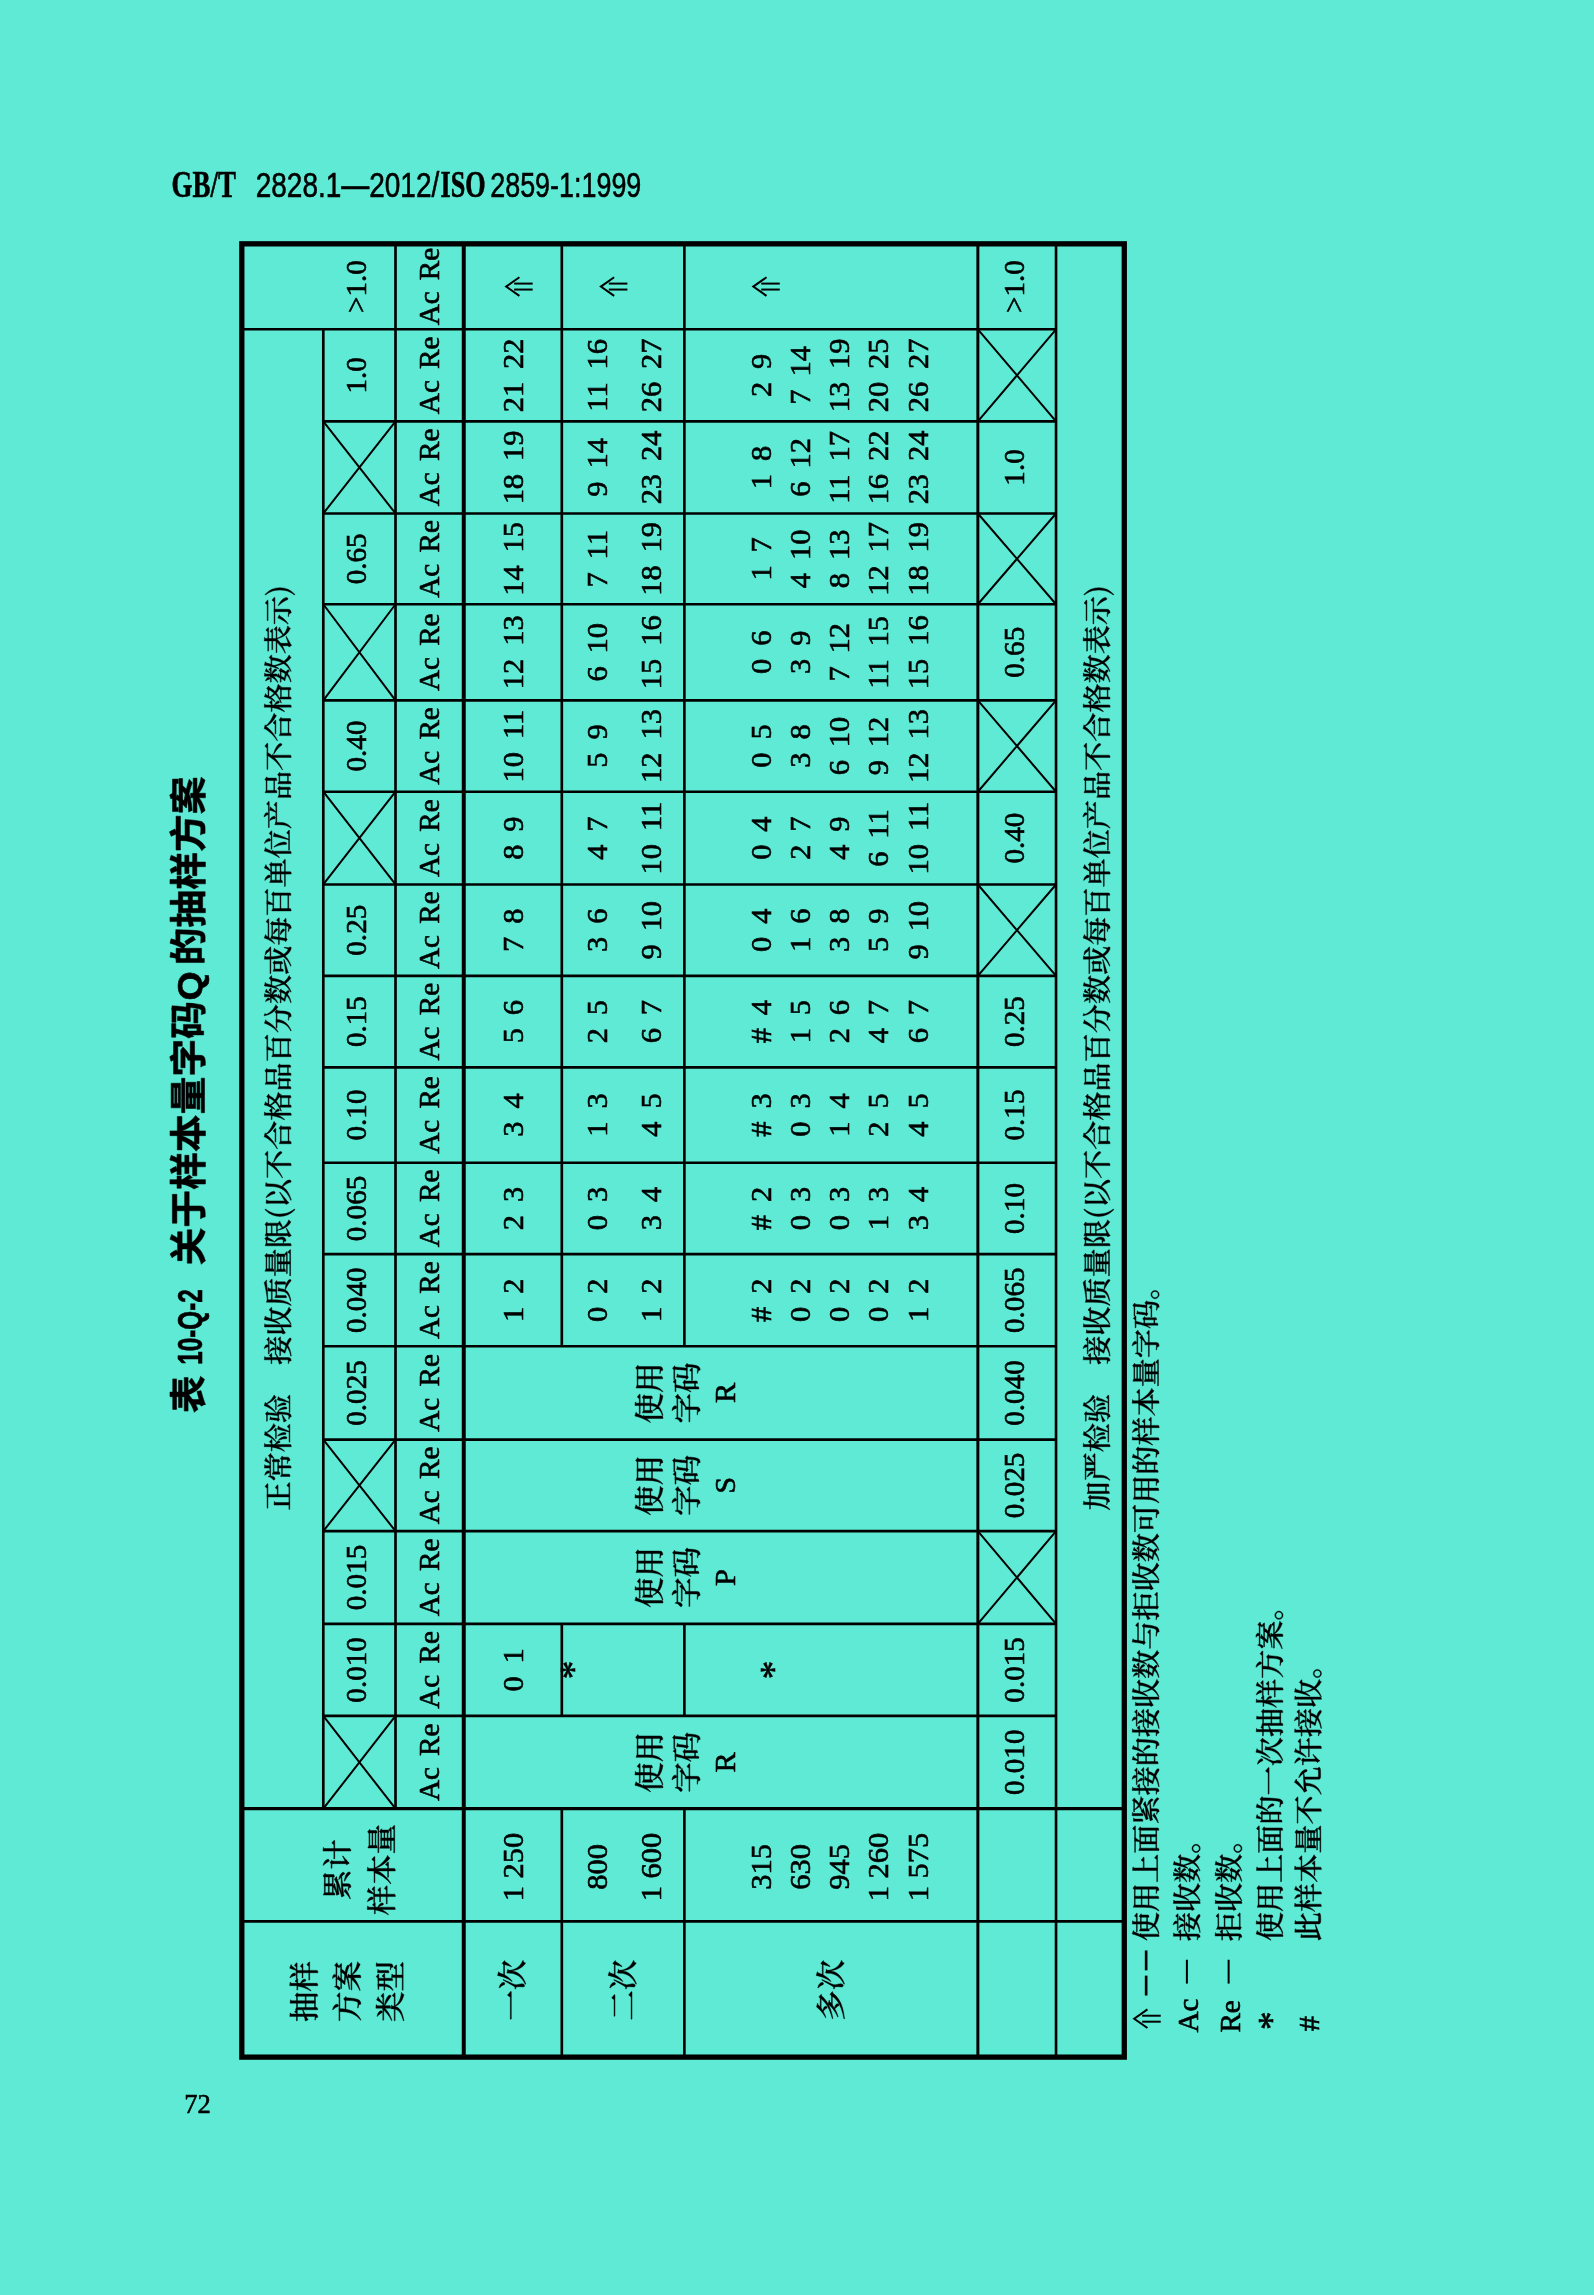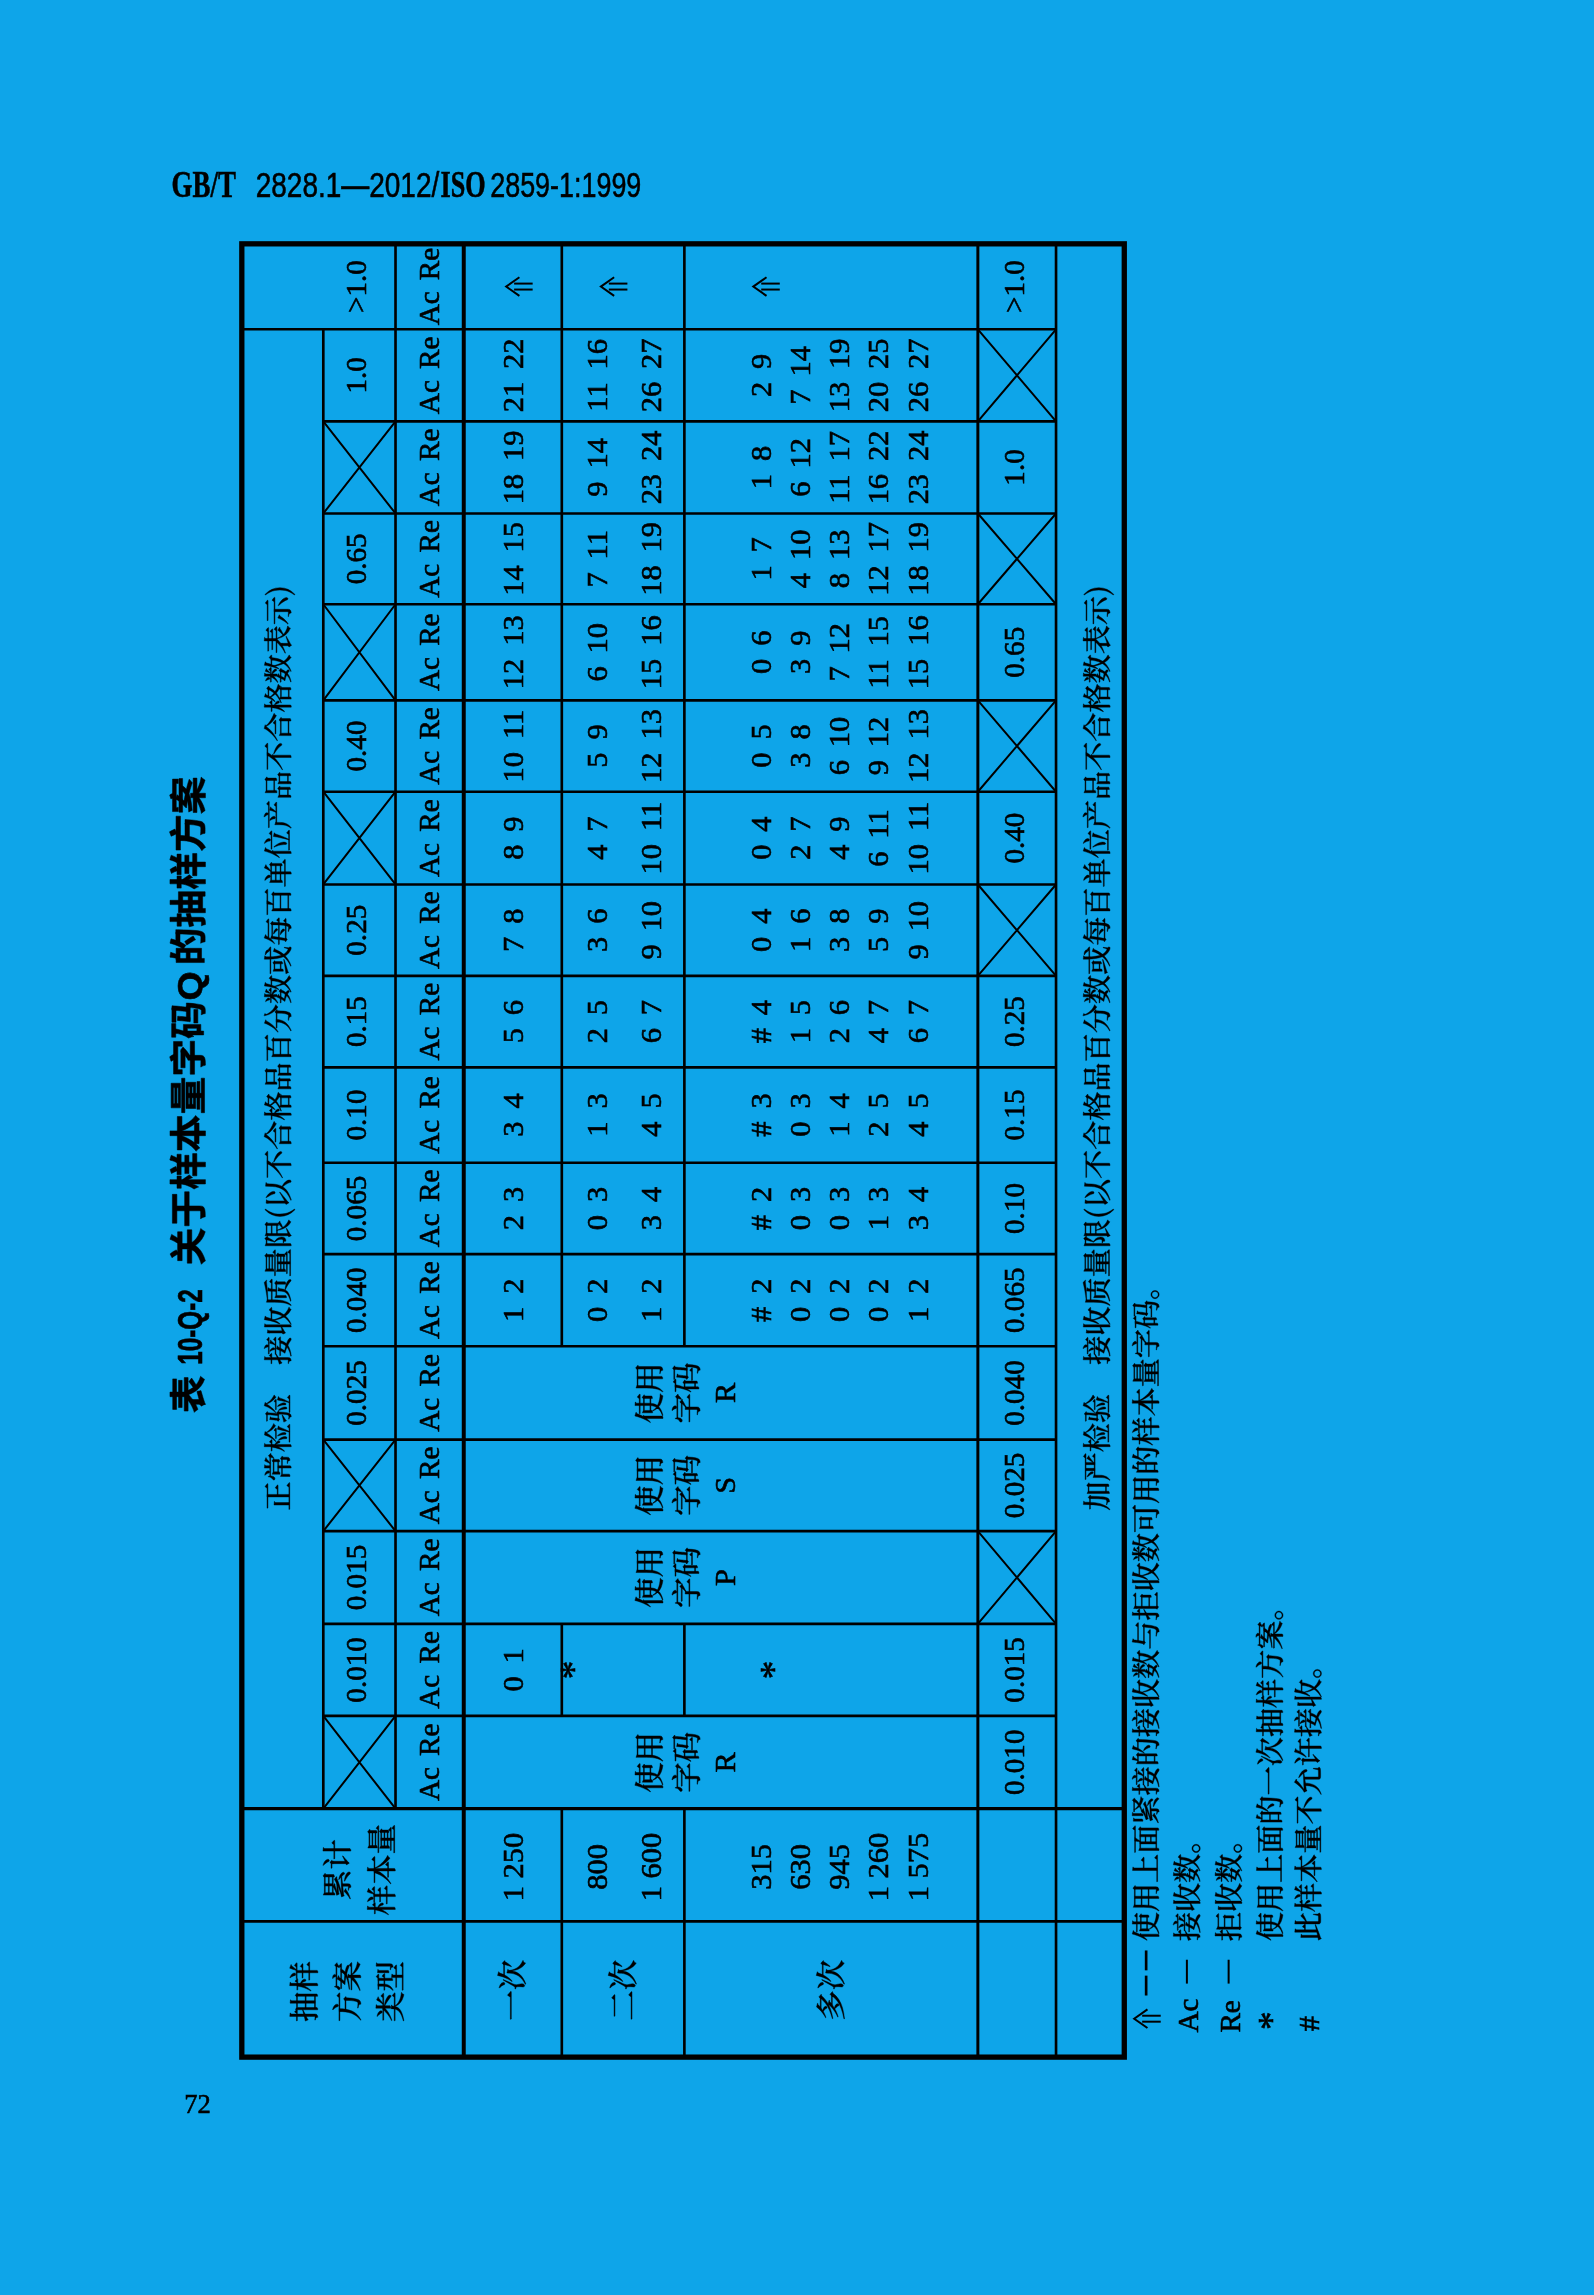--- a/index.html
+++ b/index.html
@@ -1,15 +1,15 @@
 <!DOCTYPE html>
 <html style="font-size:10.6px"><head><meta charset="utf-8">
 <style>
 html,body{margin:0;padding:0;background:#fff;}
-#page{position:relative;width:1594px;height:2295px;background:#0ea5e9;overflow:hidden;}
+#page{position:relative;width:1594px;height:2295px;background:#5eead4;overflow:hidden;}
 text{fill:#000;stroke:#000;stroke-width:0.9;}
 use{stroke:#000;stroke-width:14;fill:#000;}
 </style></head>
 <body>
 <div id="page">
 <svg width="1594" height="2295" viewBox="0 0 2406 3464">
 <defs>
 <path id="s8868" d="M99 777H908V676H99ZM149 623H869V528H149ZM56 472H942V370H56ZM437 850H558V391H437ZM420 446 525 398Q486 352 438 309Q389 266 333 229Q277 191 218 161Q159 130 99 108Q91 122 77 140Q64 158 49 176Q34 193 21 205Q78 223 135 248Q193 274 247 306Q300 337 345 373Q389 409 420 446ZM589 410Q619 321 672 247Q724 173 801 120Q877 67 977 39Q964 27 949 8Q934 -10 921 -30Q908 -49 898 -66Q791 -29 711 34Q631 97 575 185Q519 273 481 384ZM830 351 930 277Q875 237 814 198Q753 160 702 134L625 198Q658 218 696 244Q733 270 769 298Q804 326 830 351ZM235 -89 223 14 272 53 577 137Q579 112 586 80Q592 49 597 30Q490 -2 424 -22Q357 -43 320 -55Q283 -67 264 -74Q246 -82 235 -89ZM235 -89Q232 -74 224 -54Q215 -34 205 -14Q195 5 185 17Q202 27 219 46Q236 65 236 97V275H361V15Q361 15 348 8Q336 1 317 -11Q298 -23 279 -36Q261 -50 248 -64Q235 -77 235 -89Z"></path>
 <path id="s5173" d="M127 647H891V528H127ZM60 391H943V272H60ZM561 354Q595 274 653 210Q710 146 792 102Q874 57 979 35Q965 21 948 0Q932 -21 917 -43Q903 -66 894 -84Q782 -52 698 4Q614 60 553 141Q493 222 450 326ZM691 849 822 806Q799 766 774 725Q748 683 724 647Q700 611 677 583L574 623Q595 654 617 692Q639 731 658 772Q678 814 691 849ZM204 796 305 847Q338 810 367 763Q396 717 411 681L304 621Q296 645 280 676Q264 706 244 738Q224 770 204 796ZM438 606H579V398Q579 347 568 293Q557 240 530 188Q502 135 450 86Q399 36 318 -9Q237 -53 119 -89Q111 -75 96 -55Q81 -35 64 -15Q46 5 30 19Q137 50 211 86Q284 122 329 161Q374 200 397 240Q421 281 429 322Q438 362 438 401Z"></path>
 <path id="s4E8E" d="M50 461H951V342H50ZM447 743H574V64Q574 9 560 -19Q546 -48 509 -62Q474 -77 419 -81Q364 -85 289 -85Q286 -67 278 -44Q270 -21 259 2Q249 25 239 42Q276 40 312 39Q349 38 377 39Q405 39 416 39Q433 40 440 45Q447 51 447 66ZM118 786H882V667H118Z"></path>

